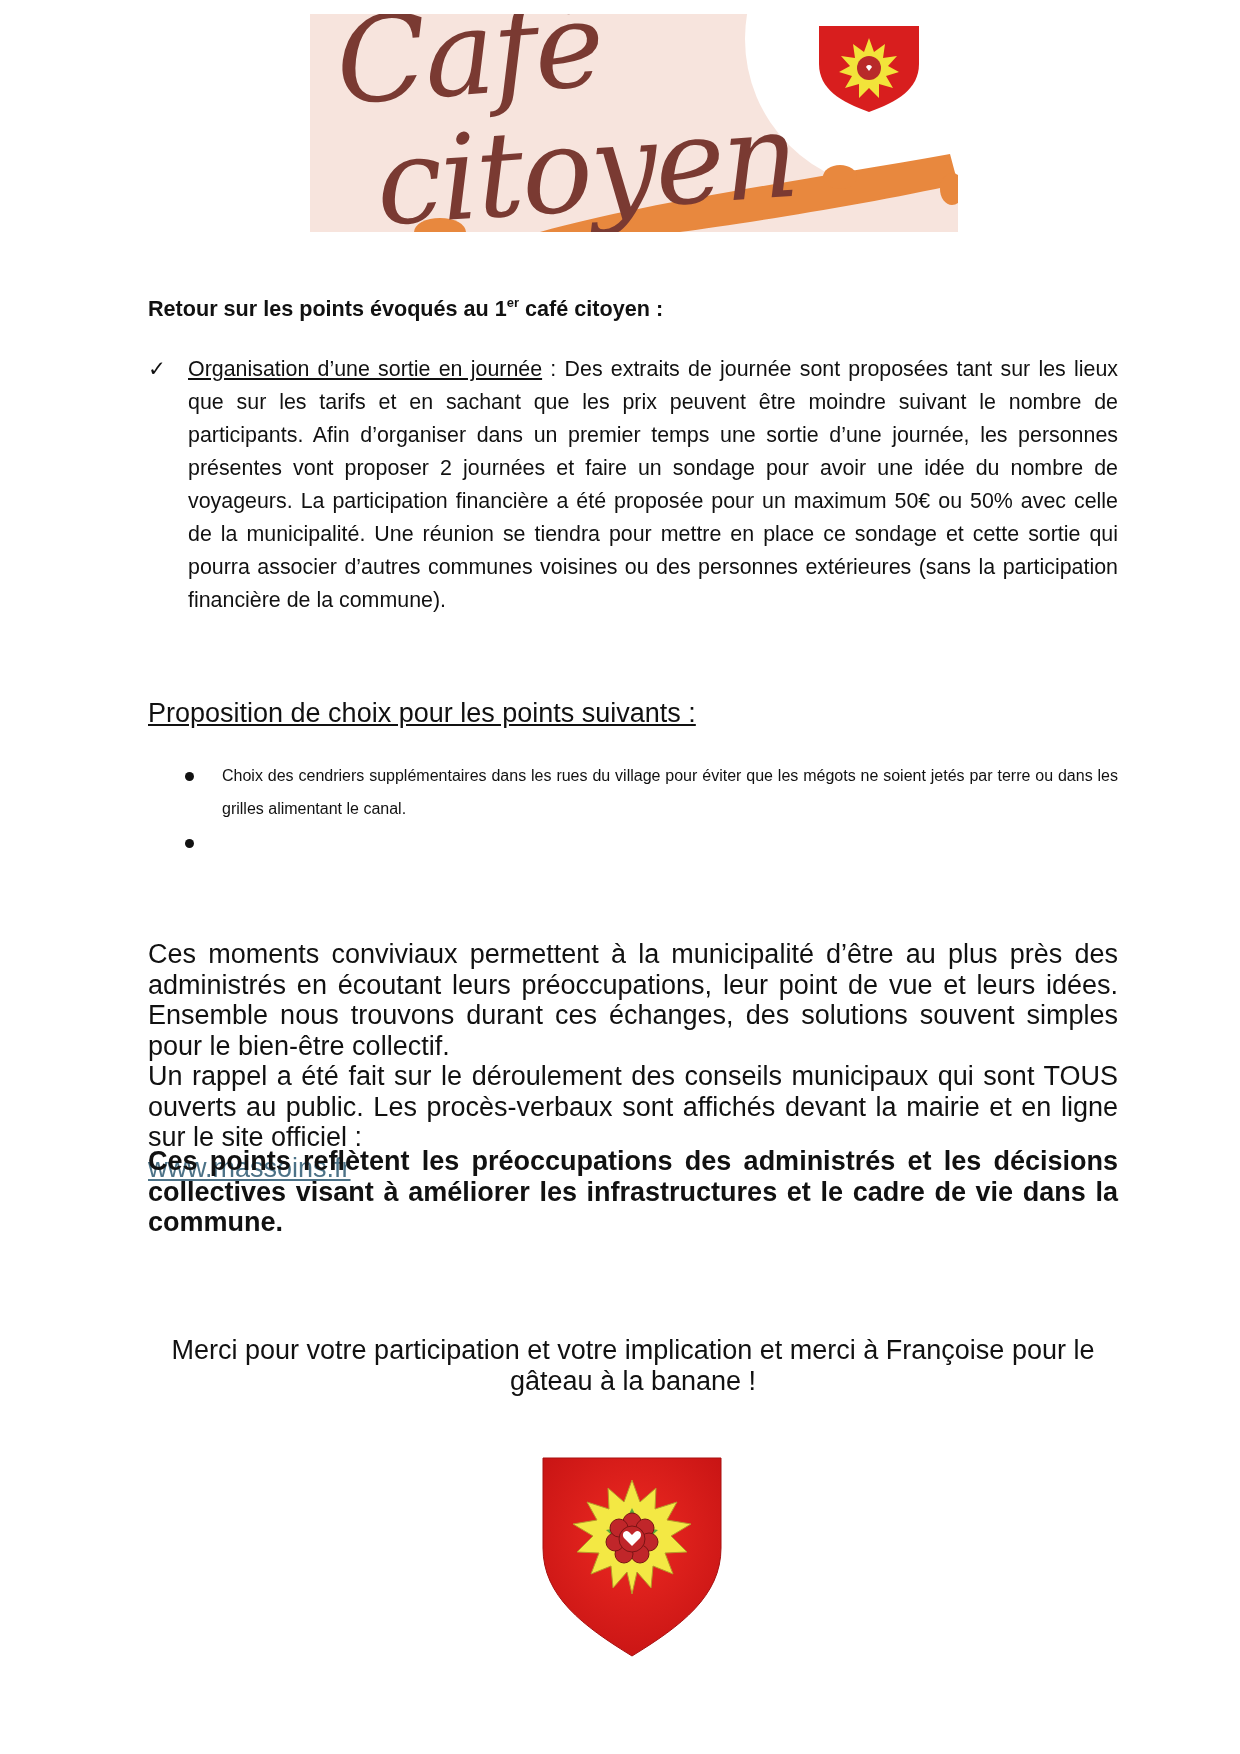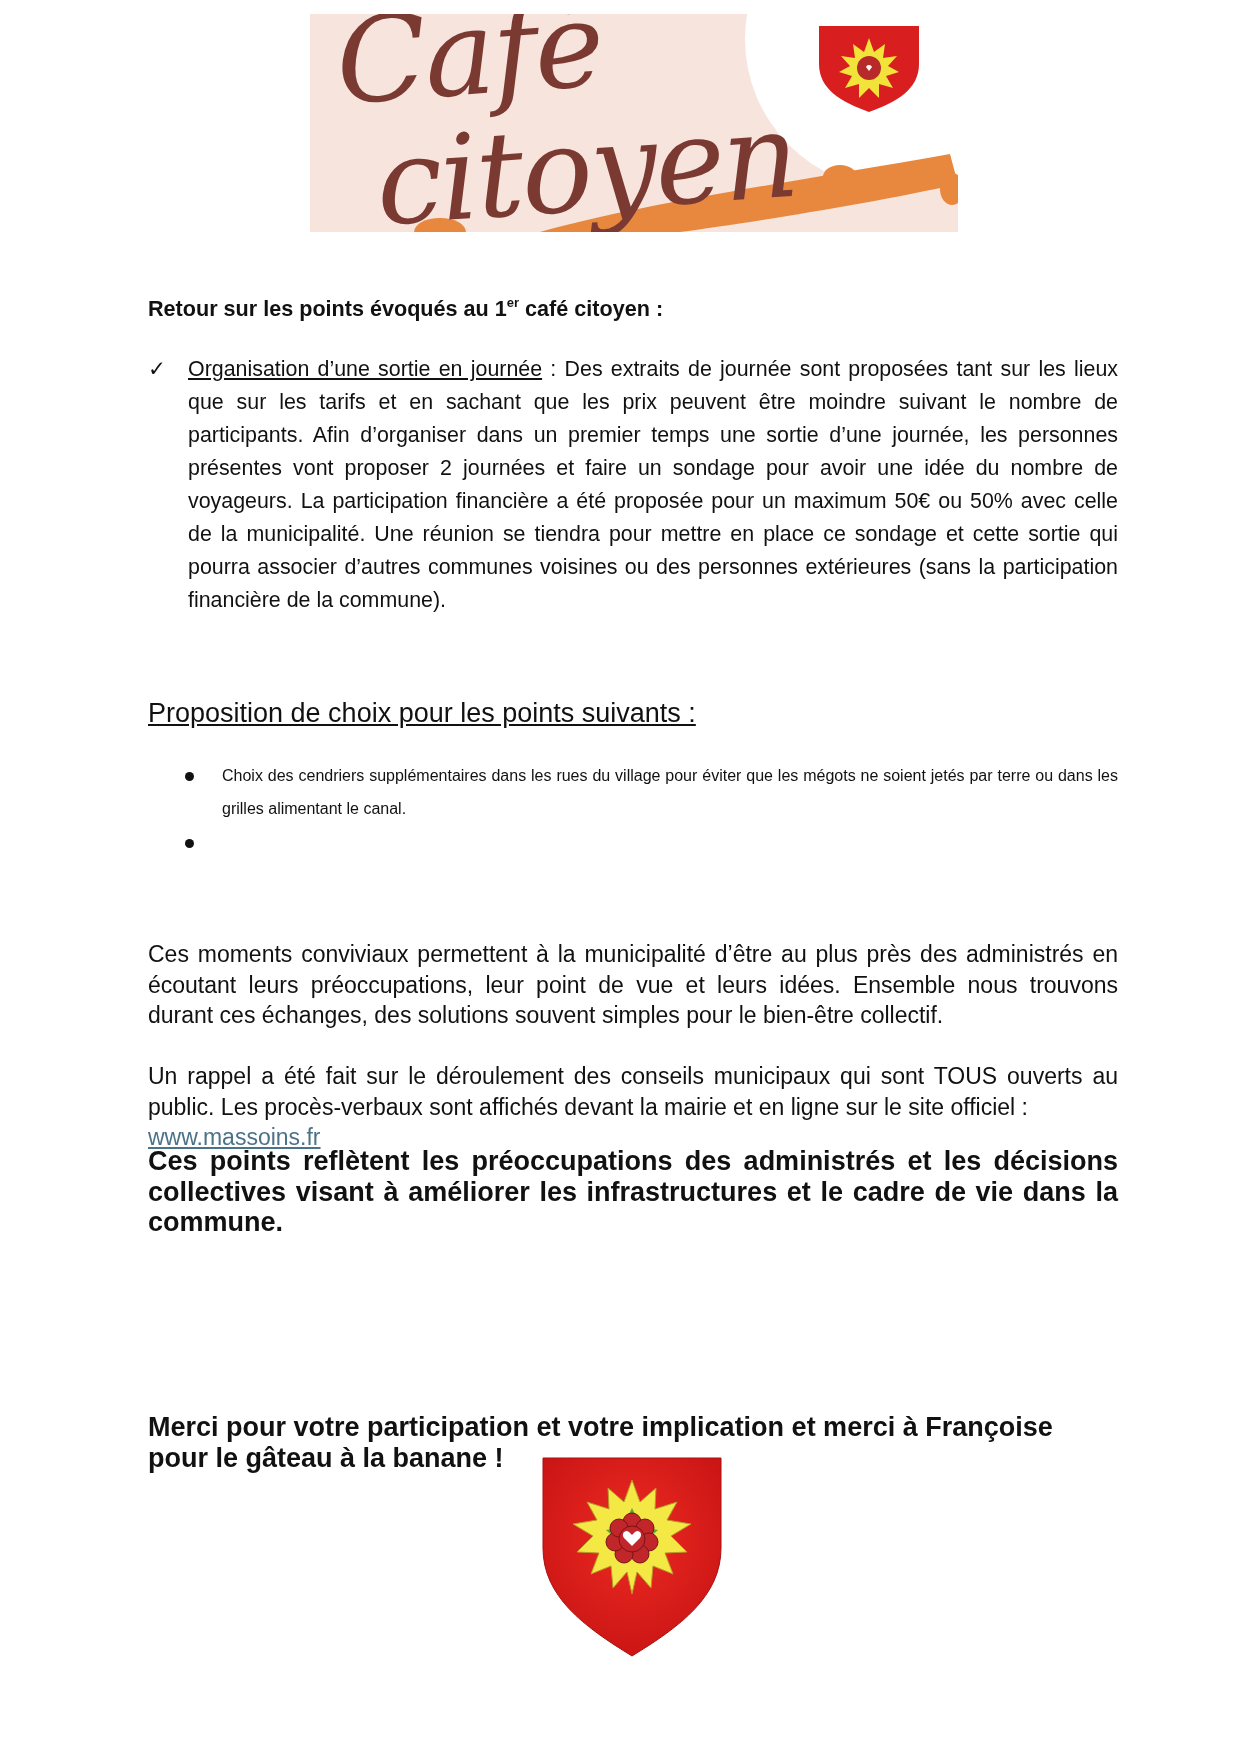--- a/index.html
+++ b/index.html
@@ -19,26 +19,26 @@
   .item { position: absolute; left: 188px; top: 353px; width: 930px; text-align: justify;
           font-size: 21.4px; line-height: 33px; }
   .item .check { position: absolute; left: -40px; top: 0; }
   .item u { text-decoration: underline; }
   .prop-title { top: 697px; text-decoration: underline; }
   .bullets { position: absolute; left: 222px; top: 759px; width: 896px; font-size: 16px;
              line-height: 33px; text-align: justify; margin: 0; padding: 0; list-style: none; }
   .bullets li { position: relative; margin: 0 0 1px 0; }
   .bullets li .dot { position: absolute; left: -37px; top: 13px; width: 9px; height: 9px;
                      border-radius: 50%; background: #111; }
-  .para { text-align: justify; font-size: 23px; line-height: 30.5px; }
+  .para { text-align: justify; font-size: 27px; line-height: 30.5px; }
   .para1 { top: 939px; }
   .para2 { top: 1061px; }
   .link { color: #4c7287; text-decoration: underline; }
   .bold-para { top: 1146px; font-weight: bold; text-align: justify; line-height: 30.5px; }
-  .thanks { top: 1412px; font-weight: bold; line-height: 30.5px; }
+  .thanks { top: 1335px; font-weight: normal; text-align: center; line-height: 30.5px; }
   .crest { position: absolute; left: 541px; top: 1456px; }
 </style>
 </head>
 <body>
 
 <div class="banner">
   <svg width="648" height="218" viewBox="0 0 648 218">
     <circle cx="585" cy="25" r="150" fill="#ffffff"></circle>
     <path d="M230 218 C 330 190, 470 170, 640 140 L 648 170 C 560 190, 430 210, 370 218 Z" fill="#e8883e"></path>
     <ellipse cx="530" cy="163" rx="17" ry="12" fill="#e8883e"></ellipse>

